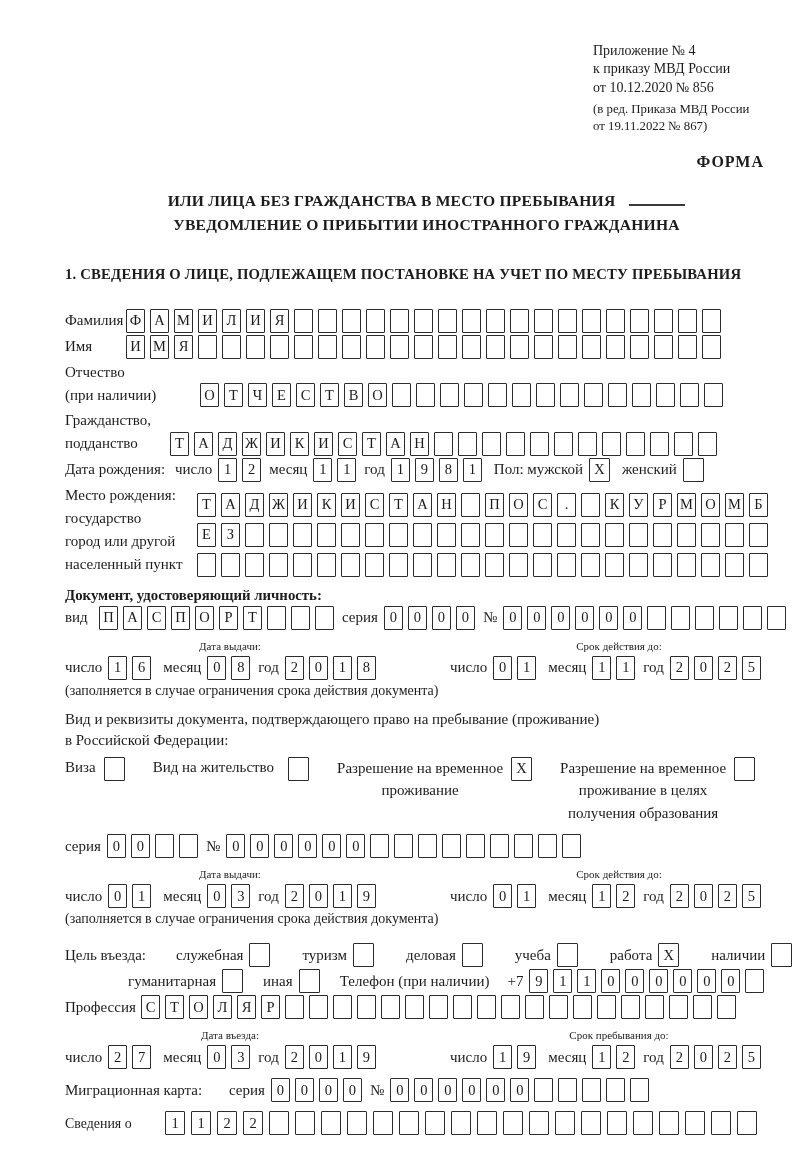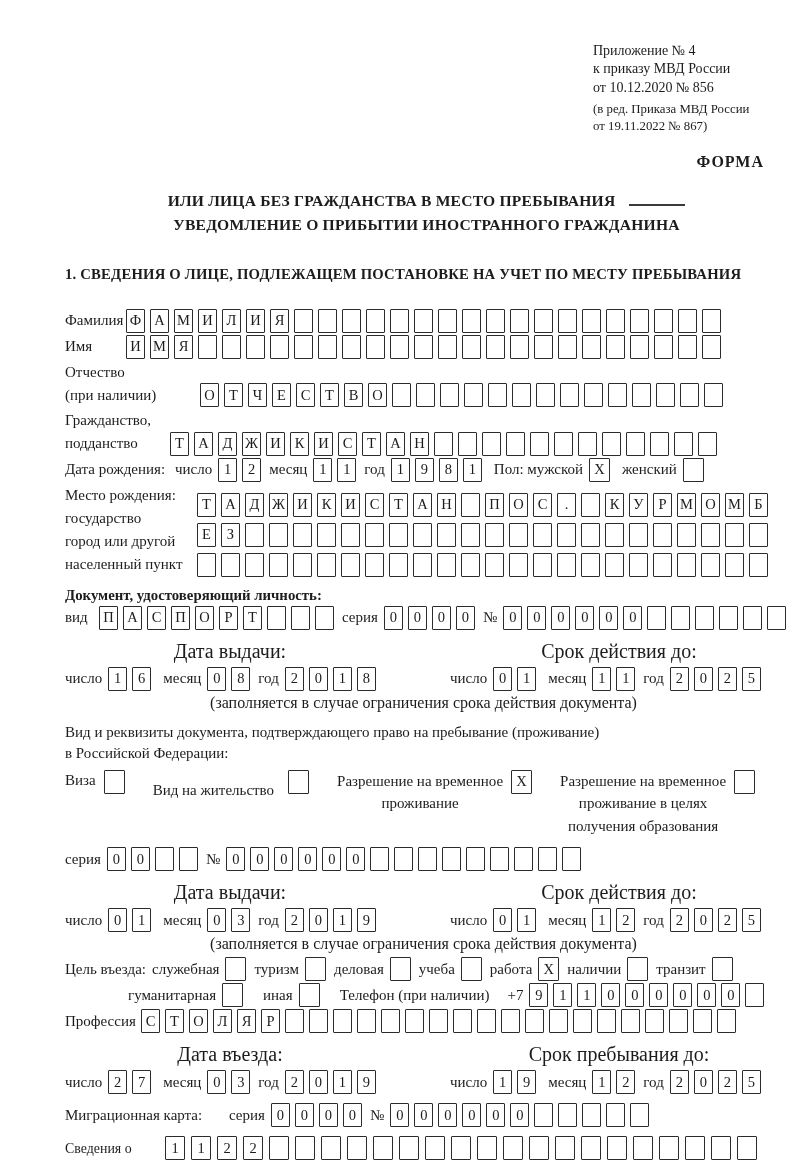--- a/index.html
+++ b/index.html
@@ -38,24 +38,24 @@
   .w105 { width:105px; flex:none; }
   .w132 { width:132px; flex:none; }
   .w104 { width:104px; flex:none; }
   .w70 { width:70px; flex:none; }
   .w150 { width:150px; flex:none; }
   .cell-stack { display:flex; flex-direction:column; gap:6px; }
   
   .gap8 { width:8px; flex:none; } .gap12 { width:12px; flex:none; } .gap28 { width:28px; flex:none; }
   .doc-heading { font-weight:bold; font-size:14.8px; margin-top:10px; }
   .two-col { display:grid; grid-template-columns:385px 1fr; margin-top:10px; }
-  .col-head { text-align:center; font-size:20px; margin-bottom:4px; }
+  .col-head { text-align:center; font-size:11px; margin-bottom:4px; }
   .col-head.left { width:330px; }
   .date-row { display:flex; align-items:center; }
-  .note { text-align:center; font-size:16px; margin-top:3px; padding-right:6px; }
+  .note { text-align:left; font-size:14px; margin-top:3px; padding-right:6px; }
   .intro { font-size:15px; margin-top:12px; }
   .opt-block { text-align:center; font-size:15px; line-height:1.5; flex:none; }
   .perm-row { display:flex; align-items:flex-start; margin-top:8px; }
   .perm-row .cbox { margin-left:8px; margin-right:0; }
   .pair { display:flex; align-items:center; margin-right:8px; }
   .pair .lbl { margin-right:6px; }
   .reps-lbl { width:100px; flex:none; font-size:13.9px; line-height:1.6; }
   .reps .cells { gap:6px; }
   .reps .cell { width:20px; }
 </style>
@@ -418,21 +418,21 @@
   </div>
   <div class="note">(заполняется в случае ограничения срока действия документа)</div>
 
   <div class="intro">Вид и реквизиты документа, подтверждающего право на пребывание (проживание)</div>
   <div class="intro" style="margin-top:4px;">в Российской Федерации:</div>
 
   <div class="perm-row">
     <span class="lbl" style="margin-top:2px;">Виза</span>
     <span class="cbox" style="margin-left:2px;"></span>
     <span class="gap28"></span>
-    <span class="lbl" style="margin-top:12px;">Вид на жительство</span>
+    <span class="lbl" style="margin-top:2px;">Вид на жительство</span>
     <span class="cbox"></span>
     <span class="gap28"></span>
     <span class="opt-block">
       <div>Разрешение на временное</div>
       <div>проживание</div>
     </span>
     <span class="cbox">X</span>
     <span class="gap28"></span>
     <span class="opt-block">
       <div>Разрешение на временное</div>
@@ -516,21 +516,21 @@
             <span class="cell">2</span>
             <span class="cell">0</span>
             <span class="cell">2</span>
             <span class="cell">5</span>
           </span>
       </div>
     </div>
   </div>
   <div class="note">(заполняется в случае ограничения срока действия документа)</div>
 
-  <div class="row" style="margin-top:4px;">
+  <div class="row" style="margin-top:16px;gap:24px;">
     <span class="lbl">Цель въезда:</span>
     <span class="pair">
         <span class="lbl">служебная</span>
         <span class="cbox"></span>
       </span>
     <span class="pair">
         <span class="lbl">туризм</span>
         <span class="cbox"></span>
       </span>
     <span class="pair">

